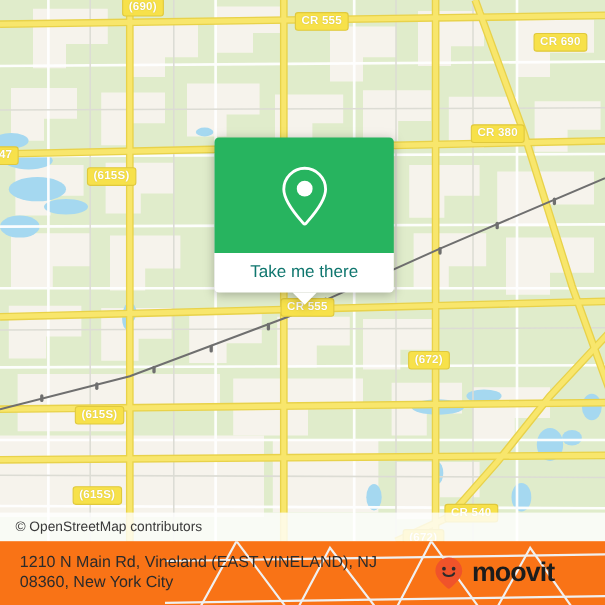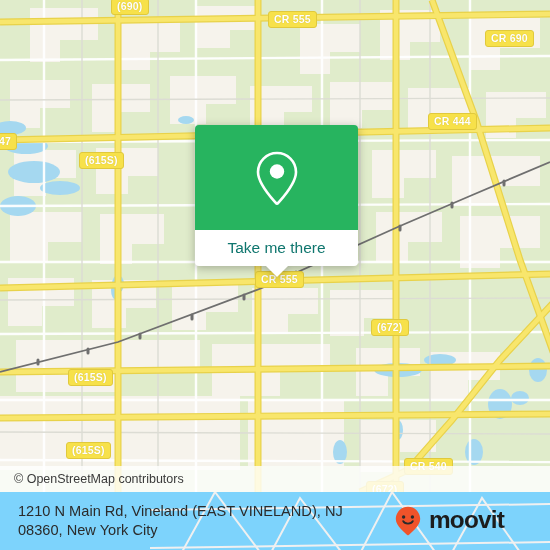--- a/index.html
+++ b/index.html
@@ -70,21 +70,21 @@
     transform:translateX(-50%);
     width:0;height:0;
     border-left:11px solid transparent;
     border-right:11px solid transparent;
     border-top:11px solid #ffffff;
   }
 
   
   #footer{
     position:absolute;left:0;top:492px;width:550px;height:58px;
-    background:#7dd3fc;overflow:hidden;
+    background:#f97316;overflow:hidden;
   }
   #footer-watermark{position:absolute;left:0;top:-40px;width:550px;height:140px;opacity:1;}
   #footer-inner{
     position:relative;width:550px;height:58px;
     display:flex;align-items:center;justify-content:space-between;
     box-sizing:border-box;padding:0 14px 0 18px;
   }
   #footer-address{
     font-size:14.6px;line-height:19px;color:#2b2b2b;
     max-width:372px;
@@ -234,21 +234,21 @@
           <line x1="452" y1="203" x2="452" y2="207"></line>
           <line x1="504" y1="181" x2="504" y2="185"></line>
         </g>
       </g>
     </svg>
 
     <div id="shield-layer">
         <div class="shield" style="left: 111px; top: -2px;">(690)</div>
         <div class="shield" style="left: 268px; top: 11px;">CR 555</div>
         <div class="shield" style="left: 485px; top: 30px;">CR 690</div>
-        <div class="shield" style="left: 428px; top: 113px;">CR 444</div>
+        <div class="shield" style="left: 428px; top: 113px;">CR 380</div>
         <div class="shield" style="left: -7px; top: 133px;">47</div>
         <div class="shield" style="left: 79px; top: 152px;">(615S)</div>
         <div class="shield" style="left: 255px; top: 271px;">CR 555</div>
         <div class="shield" style="left: 371px; top: 319px;">(672)</div>
         <div class="shield" style="left: 68px; top: 369px;">(615S)</div>
         <div class="shield" style="left: 404px; top: 414px; margin-top: 44px;">CR 540</div>
         <div class="shield" style="left: 66px; top: 442px;">(615S)</div>
         <div class="shield" style="left: 366px; top: 481px;">(672)</div>
       </div>
 

